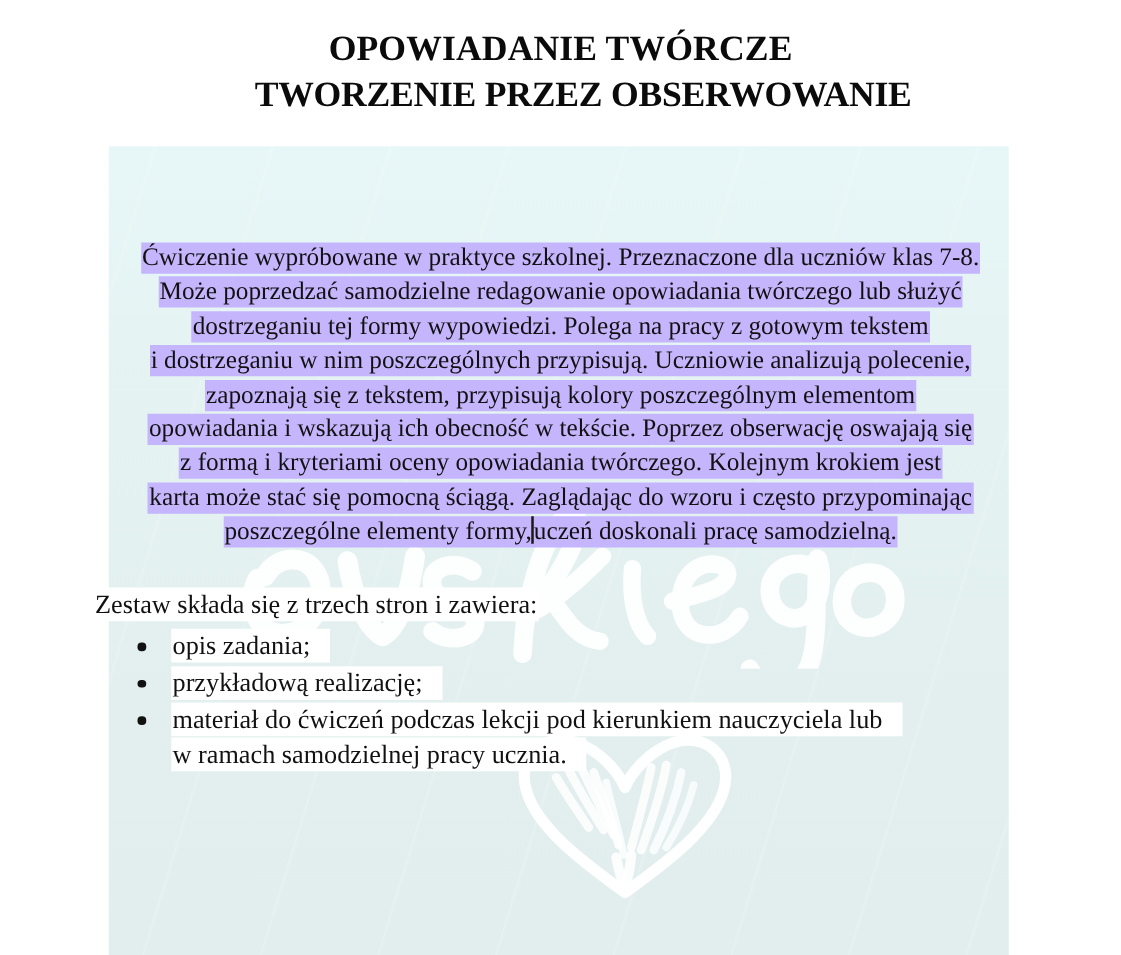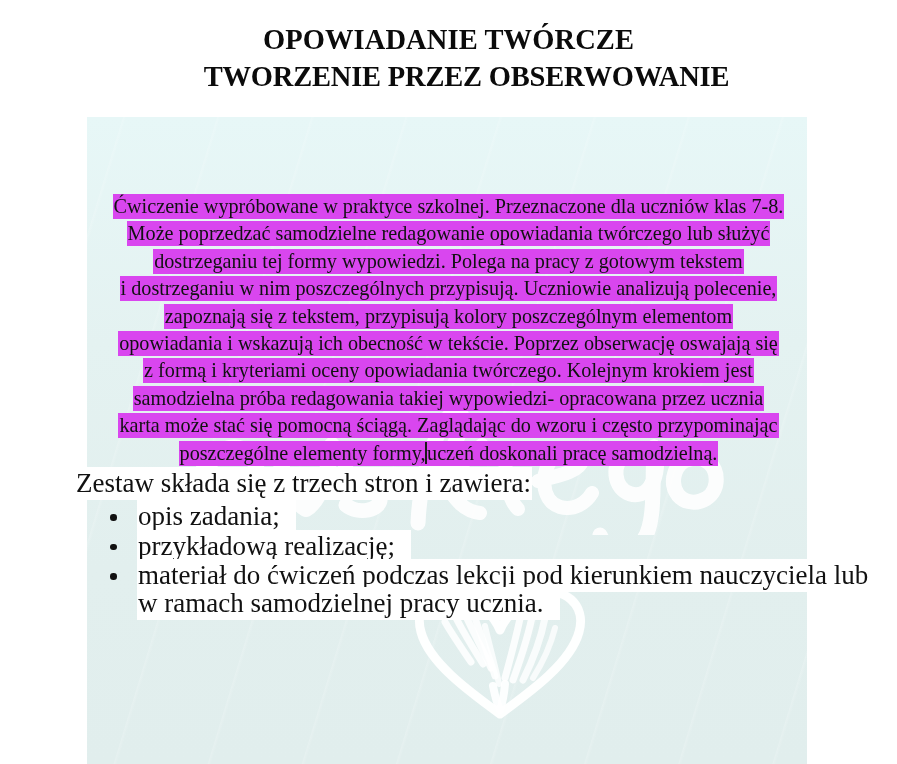--- a/index.html
+++ b/index.html
@@ -111,21 +111,21 @@
     font-size: 20.2px;
     line-height: 27.4px;
     color: #111111;
   }
   .tx {
     display: block;
     white-space: nowrap;
   }
   
   .tx > span.hl {
-    background: #d946ef;
+    background: #c4b5fd;
     padding: 1px 1px 2px 1px;
     box-decoration-break: clone;
     -webkit-box-decoration-break: clone;
   }
 
   
   .caret {
     display: inline-block;
     width: 1.6px;
     height: 22px;
@@ -134,21 +134,21 @@
     margin: 0 0px 0 0px;
   }
 
   
   #list-block {
     position: absolute;
     left: 0;
     top: 470px;
     width: 897px;
     z-index: 3;
-    font-size: 27px;
+    font-size: 21px;
     line-height: 27.4px;
     color: #111111;
   }
   #list-intro {
     display: block;
     padding-left: 75px;
   }
   #list-intro span.hl { background:#ffffff; padding:1px 1px 2px 1px; }
 
   ul#bullets {
@@ -240,21 +240,20 @@
   </div>
 
   <div id="body-block">
     <span class="tx"><span class="hl">Ćwiczenie wypróbowane w praktyce szkolnej. Przeznaczone dla uczniów klas 7-8.</span></span>
     <span class="tx"><span class="hl">Może poprzedzać samodzielne redagowanie opowiadania twórczego lub służyć</span></span>
     <span class="tx"><span class="hl">dostrzeganiu tej formy wypowiedzi. Polega na pracy z gotowym tekstem</span></span>
     <span class="tx"><span class="hl">i dostrzeganiu w nim poszczególnych przypisują. Uczniowie analizują polecenie,</span></span>
     <span class="tx"><span class="hl">zapoznają się z tekstem, przypisują kolory poszczególnym elementom</span></span>
     <span class="tx"><span class="hl">opowiadania i wskazują ich obecność w tekście. Poprzez obserwację oswajają się</span></span>
     <span class="tx"><span class="hl">z formą  i  kryteriami oceny opowiadania twórczego. Kolejnym krokiem jest</span></span>
-    <span class="tx"><span class="hl">samodzielna próba redagowania takiej wypowiedzi- opracowana przez ucznia</span></span>
     <span class="tx"><span class="hl">karta może stać się  pomocną ściągą. Zaglądając do wzoru i często przypominając</span></span>
     <span class="tx"><span class="hl"><span>poszczególne elementy formy,</span><span class="caret"></span><span>uczeń doskonali pracę samodzielną.</span></span></span>
   </div>
 
   <div id="list-block">
     <span id="list-intro"><span class="hl">Zestaw składa się z trzech stron i zawiera:</span></span>
     <ul id="bullets">
       <li>
         <span class="bullet-dot"></span>
         <span class="li-text"><span class="hl">opis zadania;</span></span>

